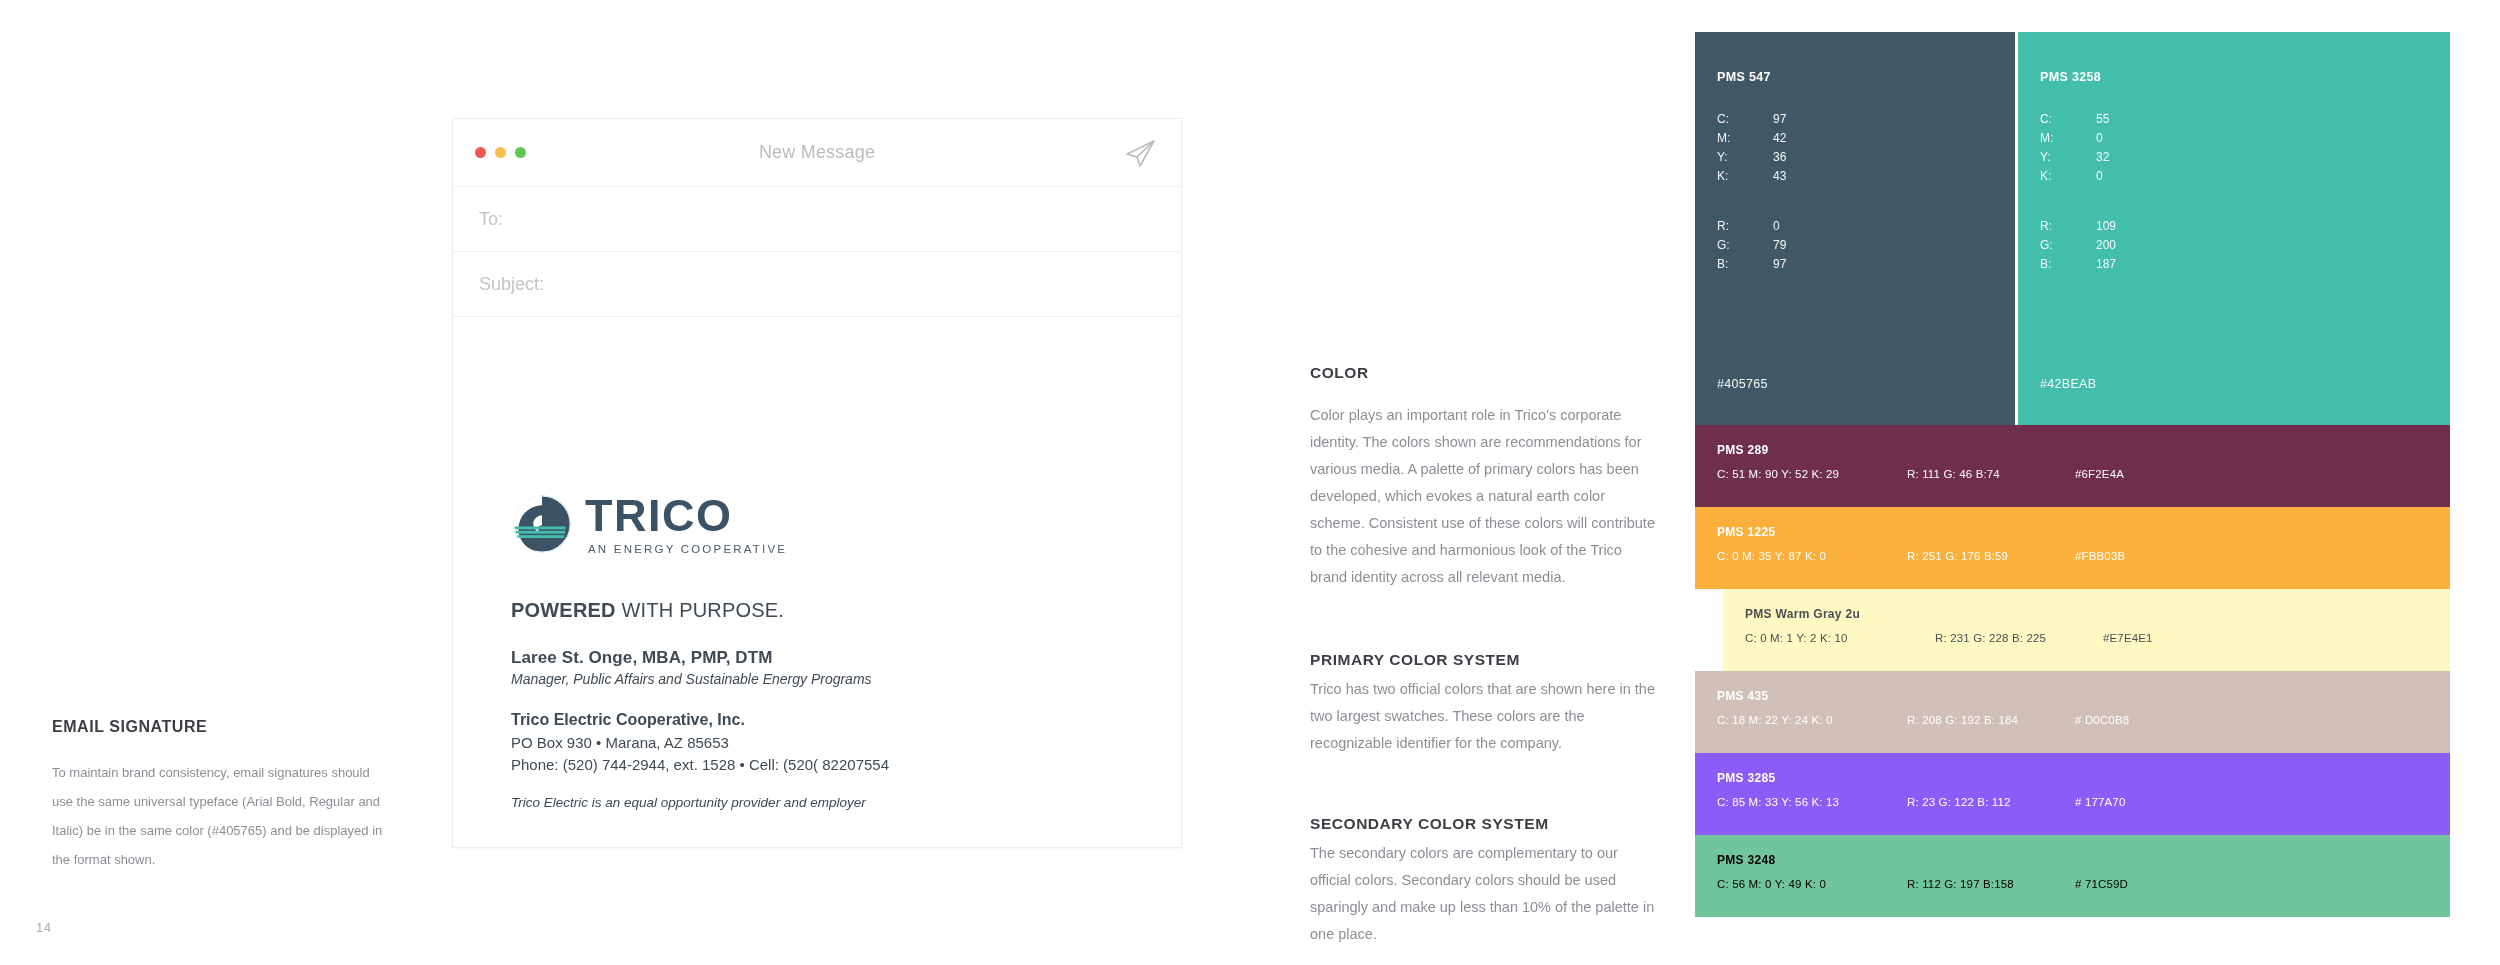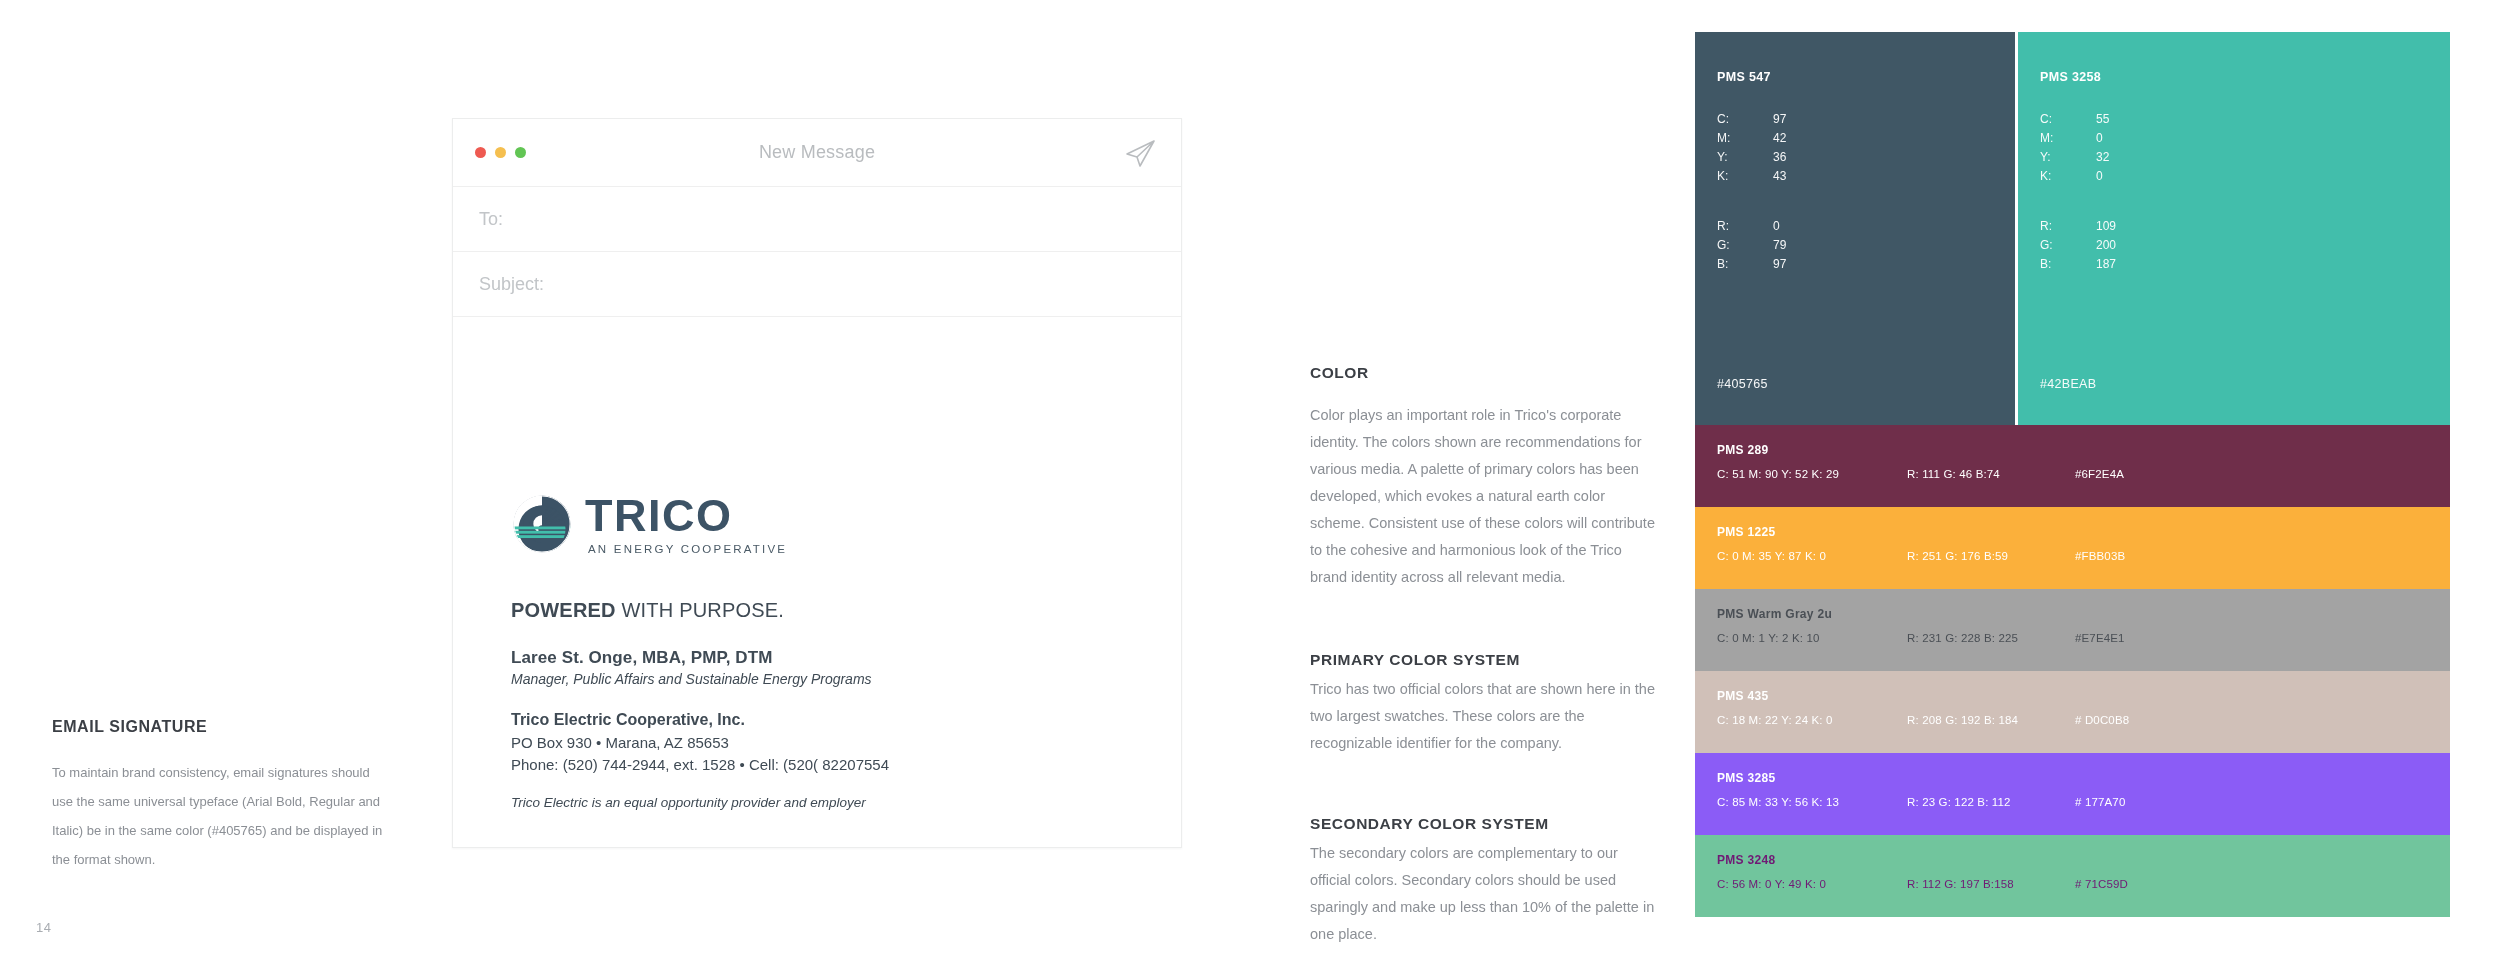--- a/index.html
+++ b/index.html
@@ -309,21 +309,21 @@
           </div>
         </div>
         <div class="bar" style="background: rgb(251, 176, 59); color: rgb(255, 255, 255);">
           <div class="bar-name">PMS 1225</div>
           <div class="bar-cols">
             <span class="bar-cmyk">C: 0 M: 35 Y: 87 K: 0</span>
             <span class="bar-rgb">R: 251 G: 176 B:59</span>
             <span class="bar-hex">#FBB03B</span>
           </div>
         </div>
-        <div class="bar" style="background: #a3a3a3; color: rgb(74, 79, 85);">
+        <div class="bar" style="background: #fef9c3; color: rgb(74, 79, 85); margin-left: 28px;">
           <div class="bar-name">PMS Warm Gray 2u</div>
           <div class="bar-cols">
             <span class="bar-cmyk">C: 0 M: 1 Y: 2 K: 10</span>
             <span class="bar-rgb">R: 231 G: 228 B: 225</span>
             <span class="bar-hex">#E7E4E1</span>
           </div>
         </div>
         <div class="bar" style="background: rgb(208, 192, 184); color: rgb(255, 255, 255);">
           <div class="bar-name">PMS 435</div>
           <div class="bar-cols">
@@ -333,21 +333,21 @@
           </div>
         </div>
         <div class="bar" style="background: #8b5cf6; color: rgb(255, 255, 255);">
           <div class="bar-name">PMS 3285</div>
           <div class="bar-cols">
             <span class="bar-cmyk">C: 85 M: 33 Y: 56 K: 13</span>
             <span class="bar-rgb">R: 23 G: 122 B: 112</span>
             <span class="bar-hex"># 177A70</span>
           </div>
         </div>
-        <div class="bar" style="background: rgb(113, 197, 157); color: #701a75;">
+        <div class="bar" style="background: rgb(113, 197, 157); color: #000000;">
           <div class="bar-name">PMS 3248</div>
           <div class="bar-cols">
             <span class="bar-cmyk">C: 56 M: 0 Y: 49 K: 0</span>
             <span class="bar-rgb">R: 112 G: 197 B:158</span>
             <span class="bar-hex"># 71C59D</span>
           </div>
         </div>
       </div>
   </div>
 

